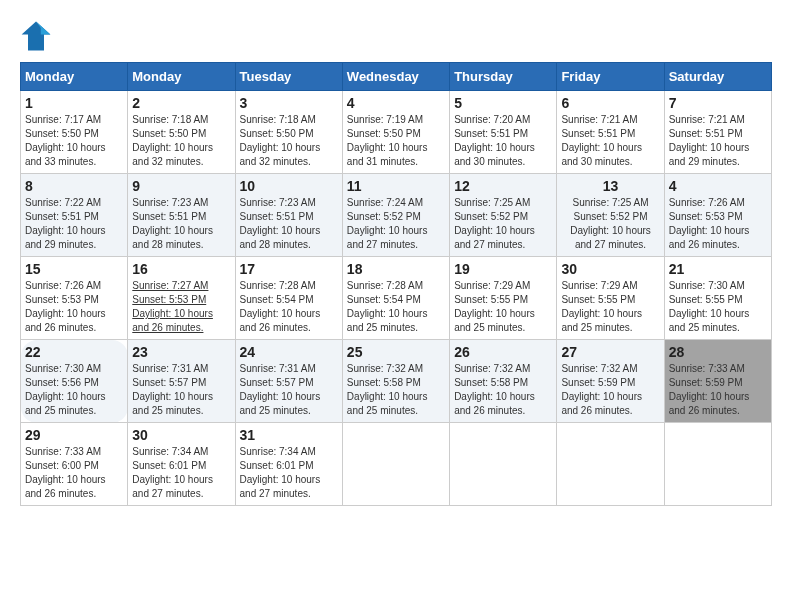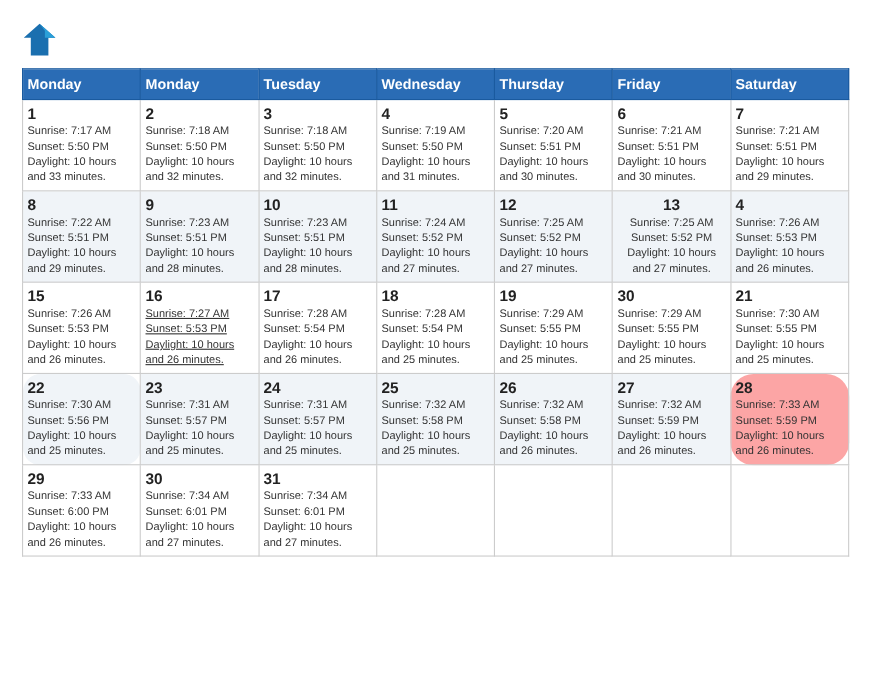--- a/index.html
+++ b/index.html
@@ -311,21 +311,21 @@
 Daylight: 10 hours
 and 26 minutes.</div>
         </td>
         <td style="background: rgb(240, 244, 248);">
           <span class="day-number">27</span>
           <div class="day-info" style="white-space: pre-line;">Sunrise: 7:32 AM
 Sunset: 5:59 PM
 Daylight: 10 hours
 and 26 minutes.</div>
         </td>
-        <td style="background: #fca5a5; border-radius: 21px;">
+        <td style="background: #a3a3a3;">
           <span class="day-number">28</span>
           <div class="day-info" style="white-space: pre-line;">Sunrise: 7:33 AM
 Sunset: 5:59 PM
 Daylight: 10 hours
 and 26 minutes.</div>
         </td>
       </tr>
       <tr>
         <td style="background: rgb(255, 255, 255);">
           <span class="day-number">29</span>

